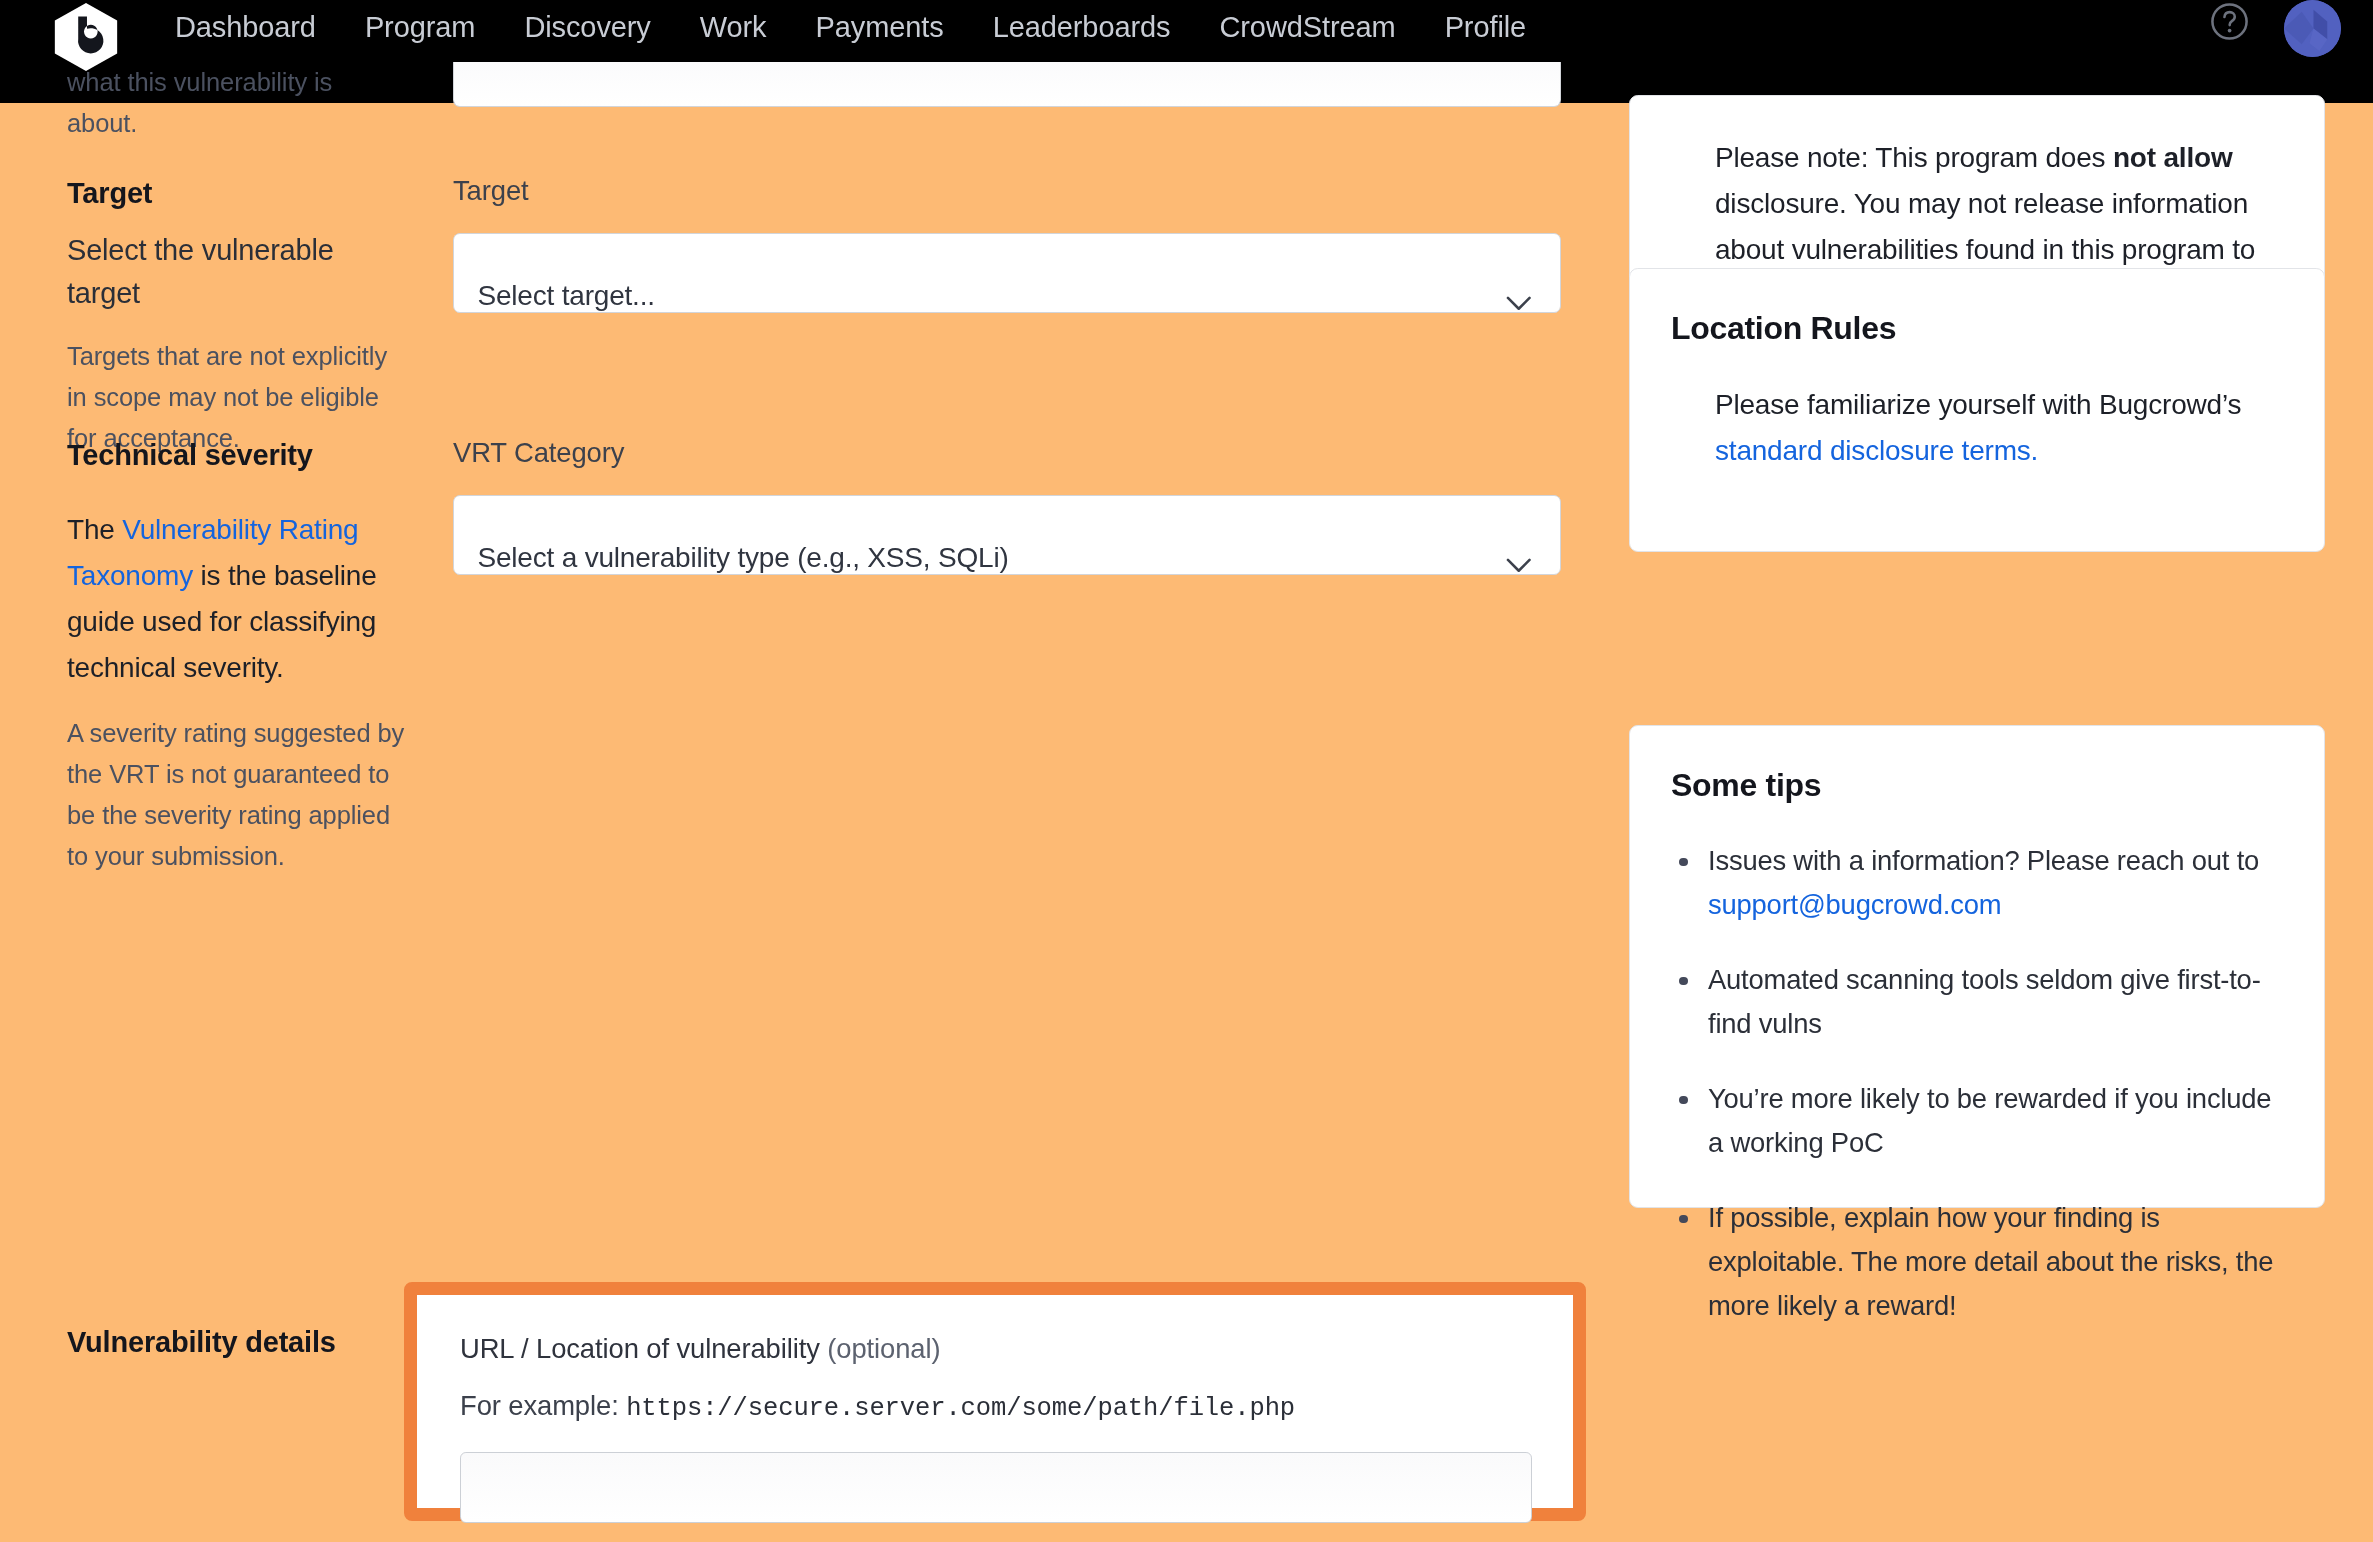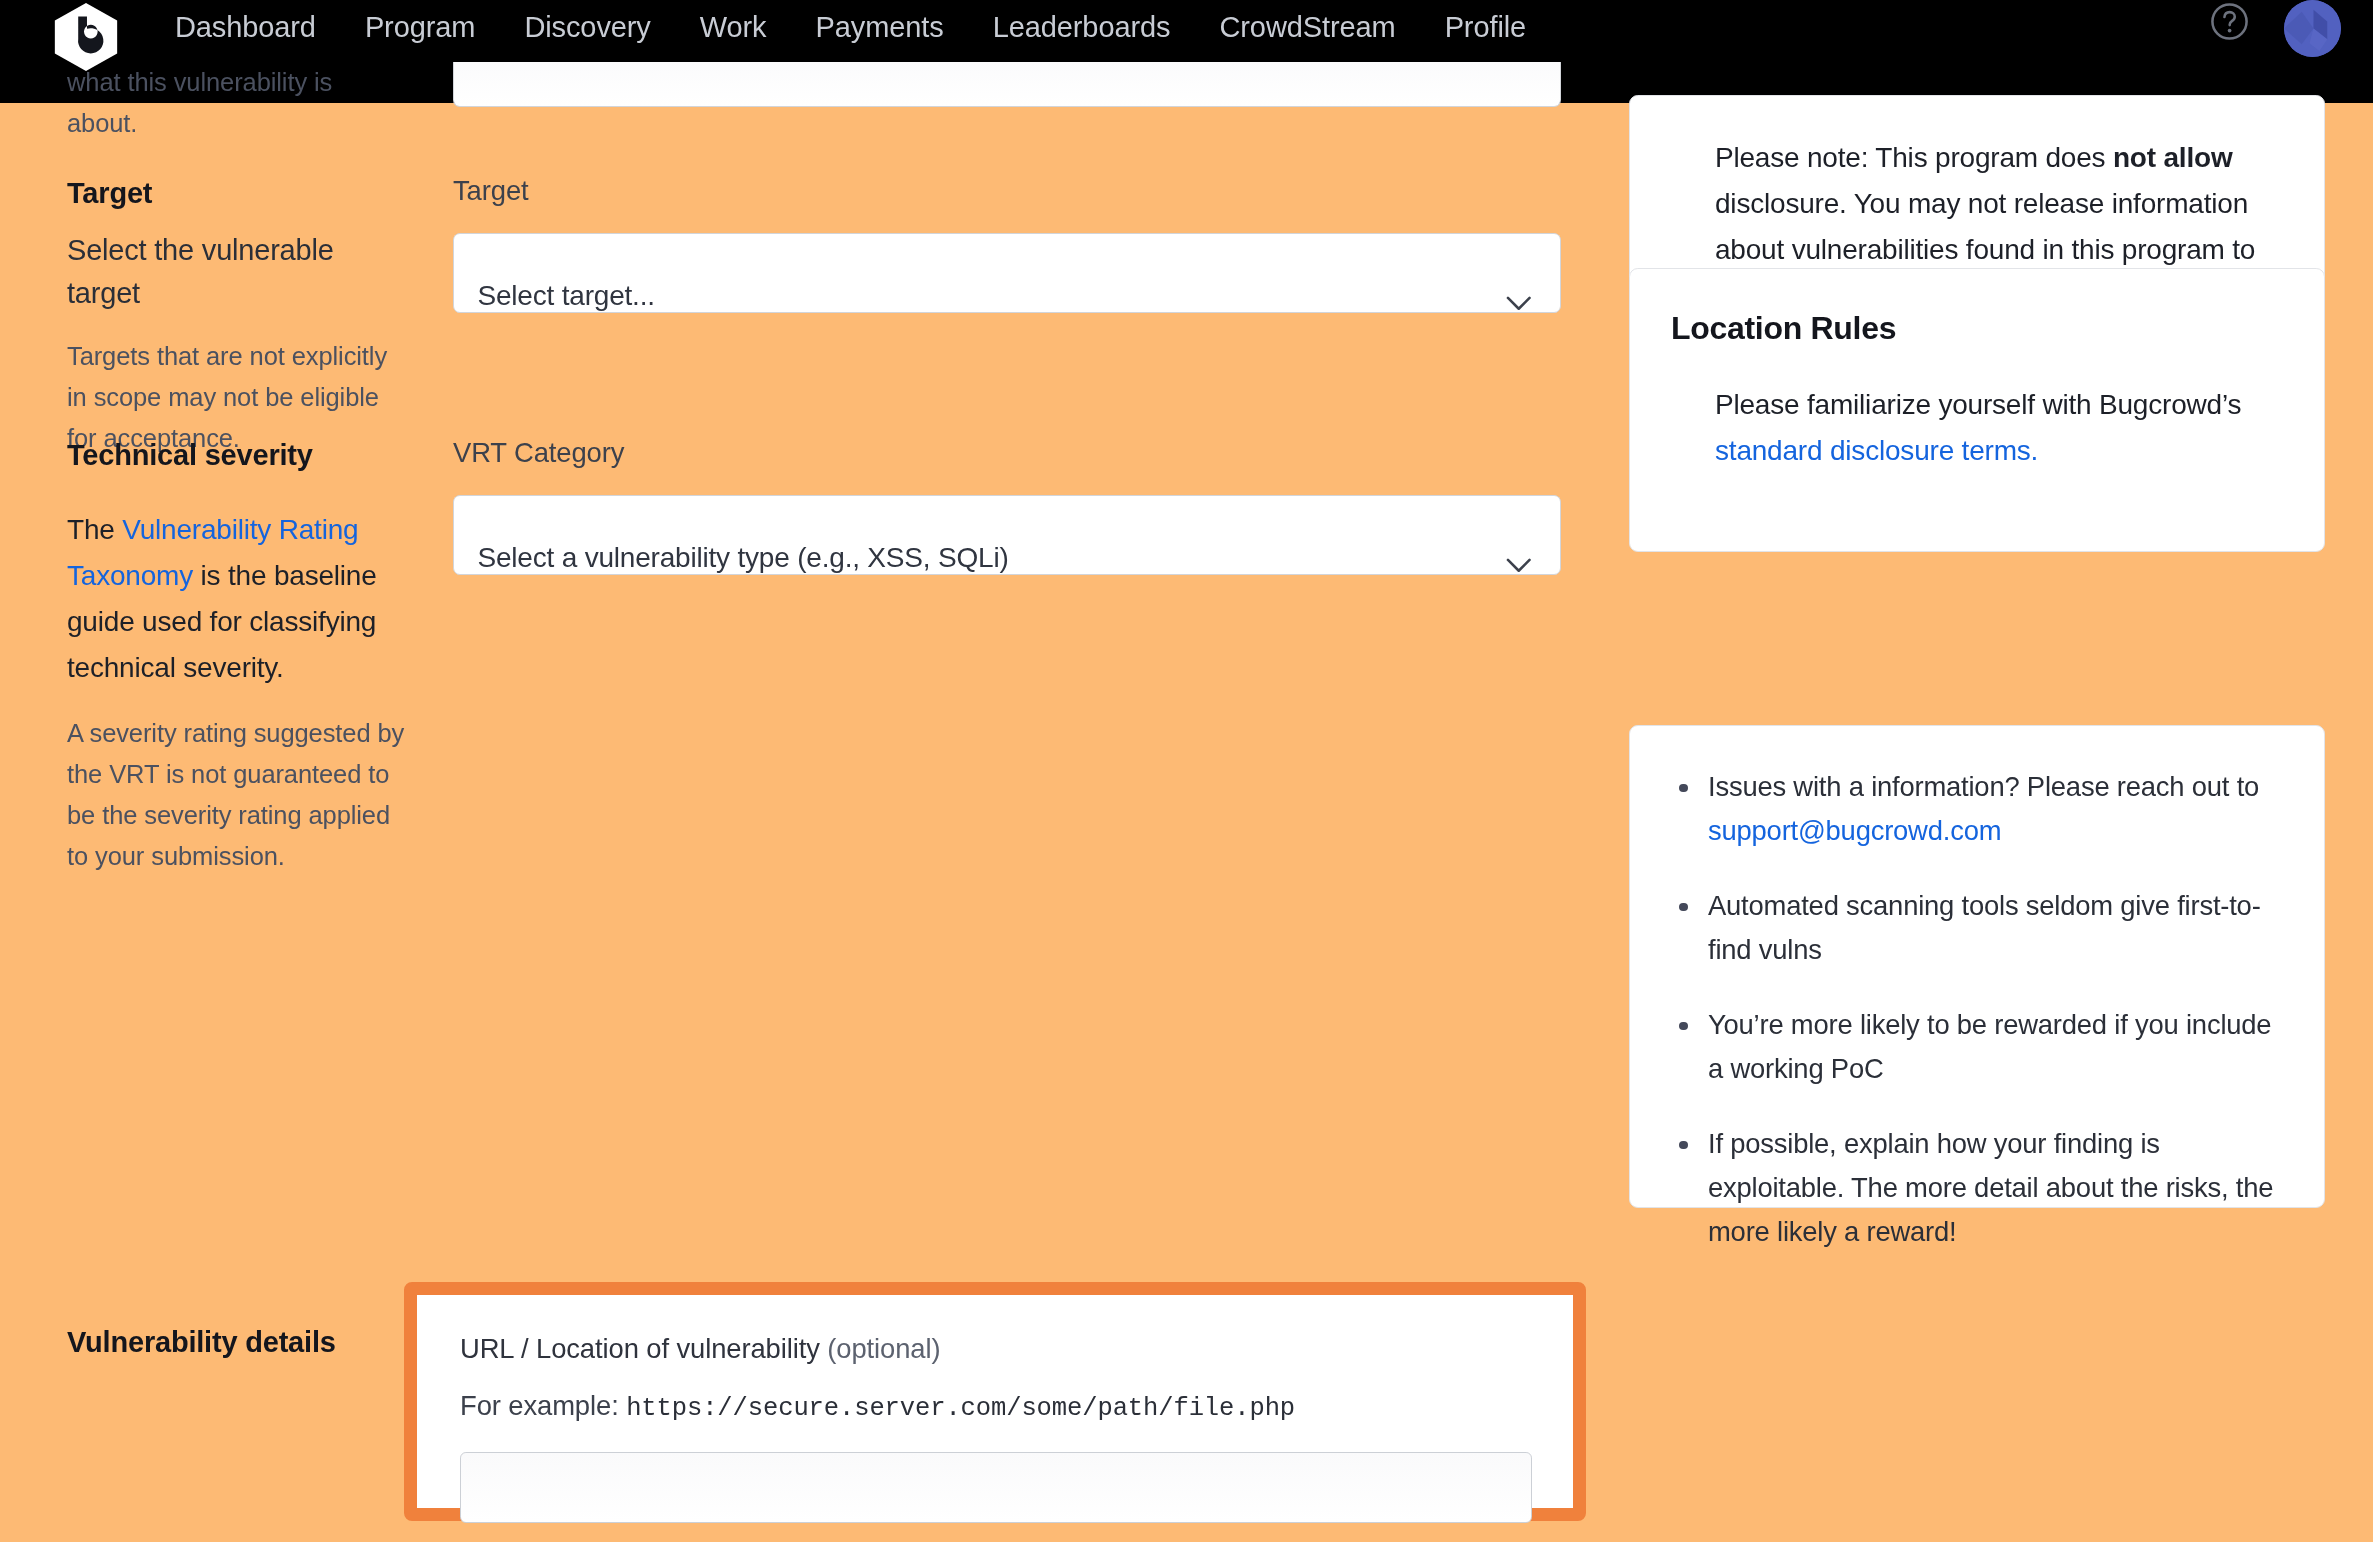--- a/index.html
+++ b/index.html
@@ -351,20 +351,21 @@
     <div class="card" style="position:absolute; top:-7.8px; left:0; width:696px; height:304px;">
       <div class="card-text"><span>Please note: This program does </span><b>not allow</b><span> disclosure. You may not release information about vulnerabilities found in this program to the public.</span></div>
     </div>
 
     <div class="card" style="position:absolute; top:165px; left:0; width:696px; height:284px; margin-top:0;">
       <div class="card-title">Location Rules</div>
       <div class="card-text"><span>Please familiarize yourself with Bugcrowd’s </span><a class="link" href="#">standard disclosure terms.</a></div>
     </div>
 
     <div class="card" style="position:absolute; top:622px; left:0; width:696px; height:483px;">
+      <div class="card-title">Some tips</div>
       <ul>
         <li><span>Issues with a information? Please reach out to </span><a class="link" href="#">support@bugcrowd.com</a></li>
         <li><span>Automated scanning tools seldom give first-to-find vulns</span></li>
         <li><span>You’re more likely to be rewarded if you include a working PoC</span></li>
         <li><span>If possible, explain how your finding is exploitable. The more detail about the risks, the more likely a reward!</span></li>
       </ul>
     </div>
 
   </div>
 </div>

